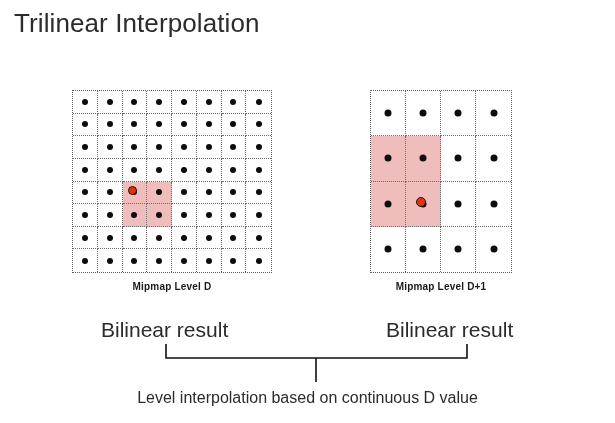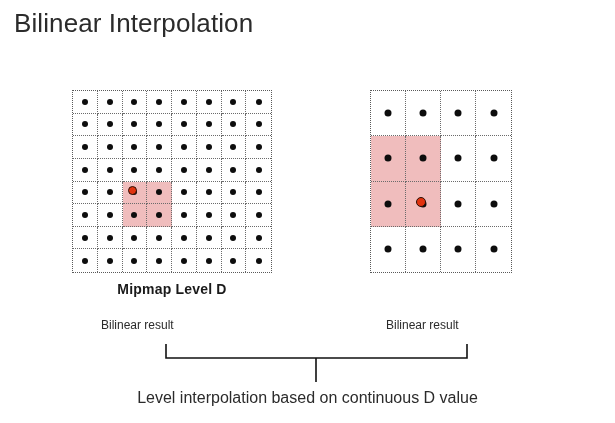--- a/index.html
+++ b/index.html
@@ -64,31 +64,31 @@
     background: #e1330f;
     border: 1.3px solid #2a1008;
     box-sizing: border-box;
     z-index: 4;
   }
 
   .grid-caption {
     position: absolute;
     width: 100%;
     text-align: center;
-    font-size: 14px;
+    font-size: 10px;
     font-weight: bold;
     color: #1a1a1a;
     white-space: nowrap;
     letter-spacing: 0.2px;
   }
 
   
   .bilinear-label {
     position: absolute;
-    font-size: 12px;
+    font-size: 21px;
     font-weight: 400;
     color: #2b2b2b;
     white-space: nowrap;
   }
 
   
   #bracket { position: absolute; left: 0; top: 0; }
 
   
   #bottom-caption {
@@ -99,21 +99,21 @@
     text-align: center;
     font-size: 16px;
     font-weight: 400;
     color: #2b2b2b;
     white-space: nowrap;
   }
 </style>
 </head>
 <body>
 
-<div id="slide-title">Bilinear Interpolation</div>
+<div id="slide-title">Trilinear Interpolation</div>
 
 <div class="grid-block" id="block-left" style="left:72px; top:90px; width:200px;">
   <div class="grid" id="grid-left" style="width: 200px; height: 183px; grid-template-columns: repeat(8, 1fr); grid-template-rows: repeat(8, 1fr);">
       <div class="cell">
         <span class="dot" style="width: 6px; height: 6px;"></span>
       </div>
       <div class="cell">
         <span class="dot" style="width: 6px; height: 6px;"></span>
       </div>
       <div class="cell">
@@ -352,20 +352,21 @@
         <span class="dot" style="width: 7px; height: 7px;"></span>
       </div>
       <div class="cell last-row">
         <span class="dot" style="width: 7px; height: 7px;"></span>
       </div>
       <div class="cell last-col last-row">
         <span class="dot" style="width: 7px; height: 7px;"></span>
       </div>
       <div class="reddot" style="width: 10px; height: 10px; left: 45.3px; top: 105.925px;"></div>
     </div>
+  <div class="grid-caption" style="top:191px;">Mipmap Level D+1</div>
 </div>
 
 <div class="bilinear-label" style="left:101px; top:318px;">Bilinear result</div>
 
 <div class="bilinear-label" style="left:386px; top:318px;">Bilinear result</div>
 
 <svg id="bracket" width="615" height="423">
   <path id="bracket-path" fill="none" stroke="#111111" stroke-width="1.6" d="M 166 344 L 166 358 L 467 358 L 467 344 M 316 358 L 316 382"></path>
 </svg>
 

